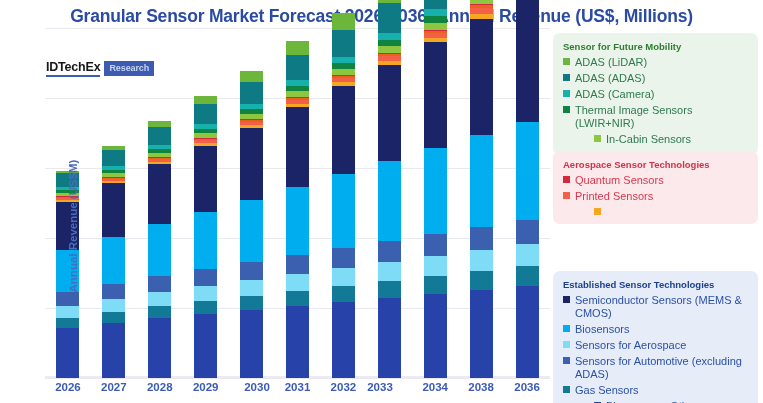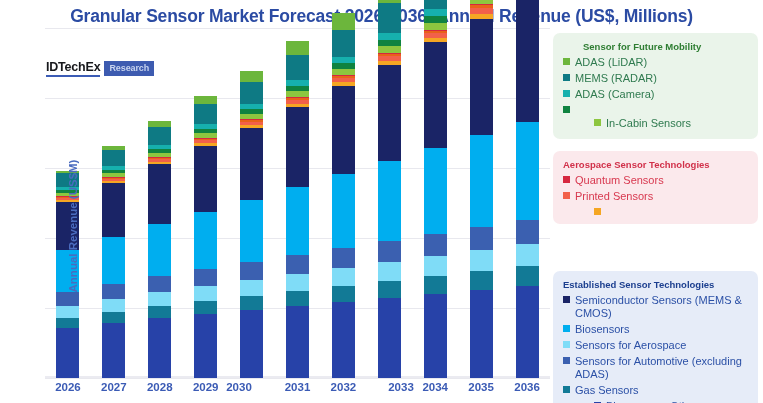--- a/index.html
+++ b/index.html
@@ -86,21 +86,21 @@
     box-sizing:border-box;
     width:205px;
   }
   .legend-green{top:33px;background:#eaf4ea;}
   .legend-pink{top:151px;background:#fbe9ec;}
   .legend-blue{top:271px;background:#e6ecf8;}
 
   .legend-title{
     font-size:9.5px;font-weight:bold;margin-bottom:4px;
   }
-  .legend-green .legend-title{color:#2e7d32;margin-left:20px;}
+  .legend-green .legend-title{color:#2e7d32;}
   .legend-pink  .legend-title{color:#d1314a;}
   .legend-blue  .legend-title{color:#1c3f8f;}
 
   .legend-item{
     display:flex;align-items:flex-start;gap:5px;
     margin-bottom:3.5px;line-height:1.15;
   }
   .legend-item:last-child{margin-bottom:0;padding-left:31px;}
   .swatch{
     width:7px;height:7px;flex:none;margin-top:2px;
@@ -304,51 +304,52 @@
         </div>
       </div>
     <div class="ylabel">Annual Revenue (US$M)</div>
   </div>
 
   <div class="xlabels" id="xlabels">
       <div class="xlabel" style="left: -0.0454545px;">2026</div>
       <div class="xlabel" style="left: 45.8636px;">2027</div>
       <div class="xlabel" style="left: 91.7727px;">2028</div>
       <div class="xlabel" style="left: 137.682px;">2029</div>
-      <div class="xlabel" style="left: 171px;">2030</div>
+      <div class="xlabel" style="left: 189px;">2030</div>
       <div class="xlabel" style="left: 229.5px;">2031</div>
       <div class="xlabel" style="left: 275.409px;">2032</div>
-      <div class="xlabel" style="left: 333px;">2033</div>
+      <div class="xlabel" style="left: 312px;">2033</div>
       <div class="xlabel" style="left: 367.227px;">2034</div>
-      <div class="xlabel" style="left: 413.136px;">2035</div>
+      <div class="xlabel" style="left: 413.136px;">2038</div>
       <div class="xlabel" style="left: 459.045px;">2036</div>
     </div>
 
   <div class="logo">
     <span class="logo-main">IDTechEx</span>
     <span class="logo-badge">Research</span>
   </div>
 
   <div class="legend-box legend-green">
     <div class="legend-title">Sensor for Future Mobility</div>
     <div id="legend-0">
         <div class="legend-item">
           <span class="swatch" style="background: rgb(108, 182, 60);"></span>
           <span class="legend-text">ADAS (LiDAR)</span>
         </div>
         <div class="legend-item">
           <span class="swatch" style="background: rgb(14, 122, 132);"></span>
-          <span class="legend-text">MEMS (RADAR)</span>
+          <span class="legend-text">ADAS (ADAS)</span>
         </div>
         <div class="legend-item">
           <span class="swatch" style="background: rgb(22, 176, 173);"></span>
           <span class="legend-text">ADAS (Camera)</span>
         </div>
         <div class="legend-item">
           <span class="swatch" style="background: rgb(15, 131, 64);"></span>
+          <span class="legend-text">Thermal Image Sensors (LWIR+NIR)</span>
         </div>
         <div class="legend-item">
           <span class="swatch" style="background: rgb(141, 198, 63);"></span>
           <span class="legend-text">In-Cabin Sensors</span>
         </div>
       </div>
   </div>
 
   <div class="legend-box legend-pink">
     <div class="legend-title">Aerospace Sensor Technologies</div>

